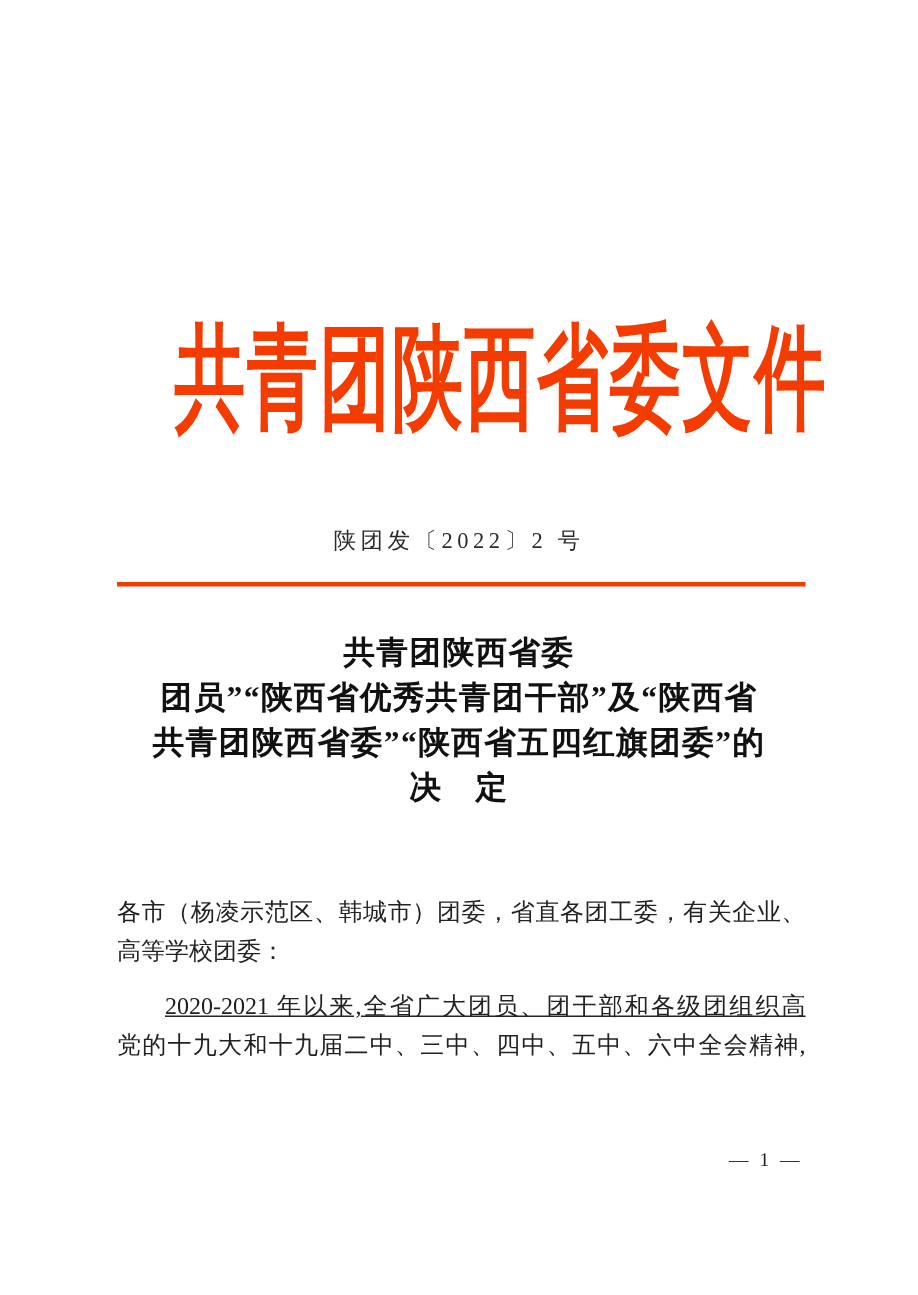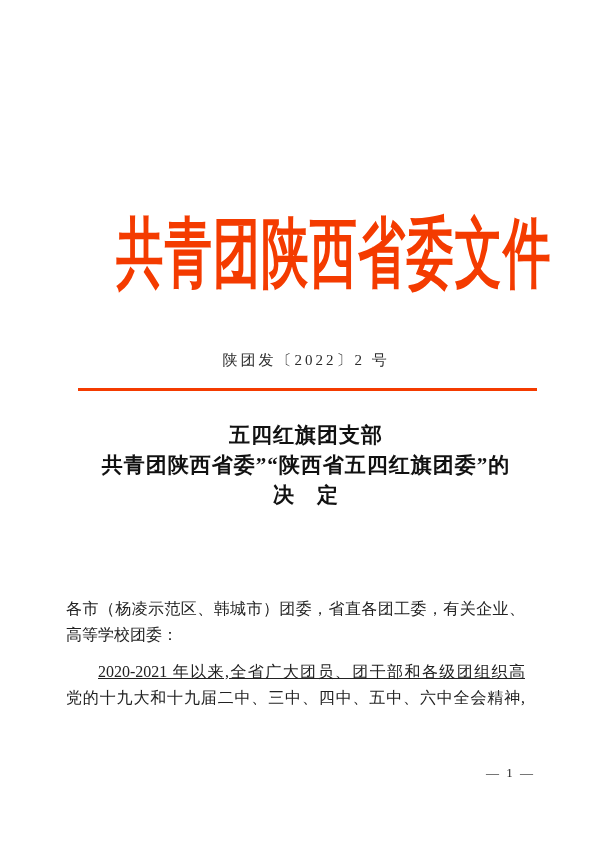--- a/index.html
+++ b/index.html
@@ -54,21 +54,21 @@
     text-align: center;
     font-weight: bold;
     font-size: 21px;
     line-height: 30px;
     letter-spacing: 1px;
     color: #111111;
   }
   .body-block {
     position: absolute;
     top: 592px;
-    left: 66px;
+    left: 78px;
     width: 459px;
     font-size: 16px;
     line-height: 26px;
     color: #222222;
   }
   .bline { white-space: normal; }
   .just {
     text-align: justify;
     text-align-last: justify;
     text-justify: inter-character;
@@ -89,21 +89,22 @@
 
 <div class="page">
 
   <div class="banner">共青团陕西省委文件</div>
 
   <div class="docnum">陕团发〔2022〕2 号</div>
 
   <div class="redline"></div>
 
   <div class="title">
-    <div class="tline">五四红旗团支部</div>
+    <div class="tline">共青团陕西省委</div>
+    <div class="tline">团员”“陕西省优秀共青团干部”及“陕西省</div>
     <div class="tline">共青团陕西省委”“陕西省五四红旗团委”的</div>
     <div class="tline">决　定</div>
   </div>
 
   <div class="body-block">
     <div class="para">
       <div class="bline just">各市（杨凌示范区、韩城市）团委，省直各团工委，有关企业、</div>
       <div class="bline">高等学校团委：</div>
     </div>
     <div class="para para2">

